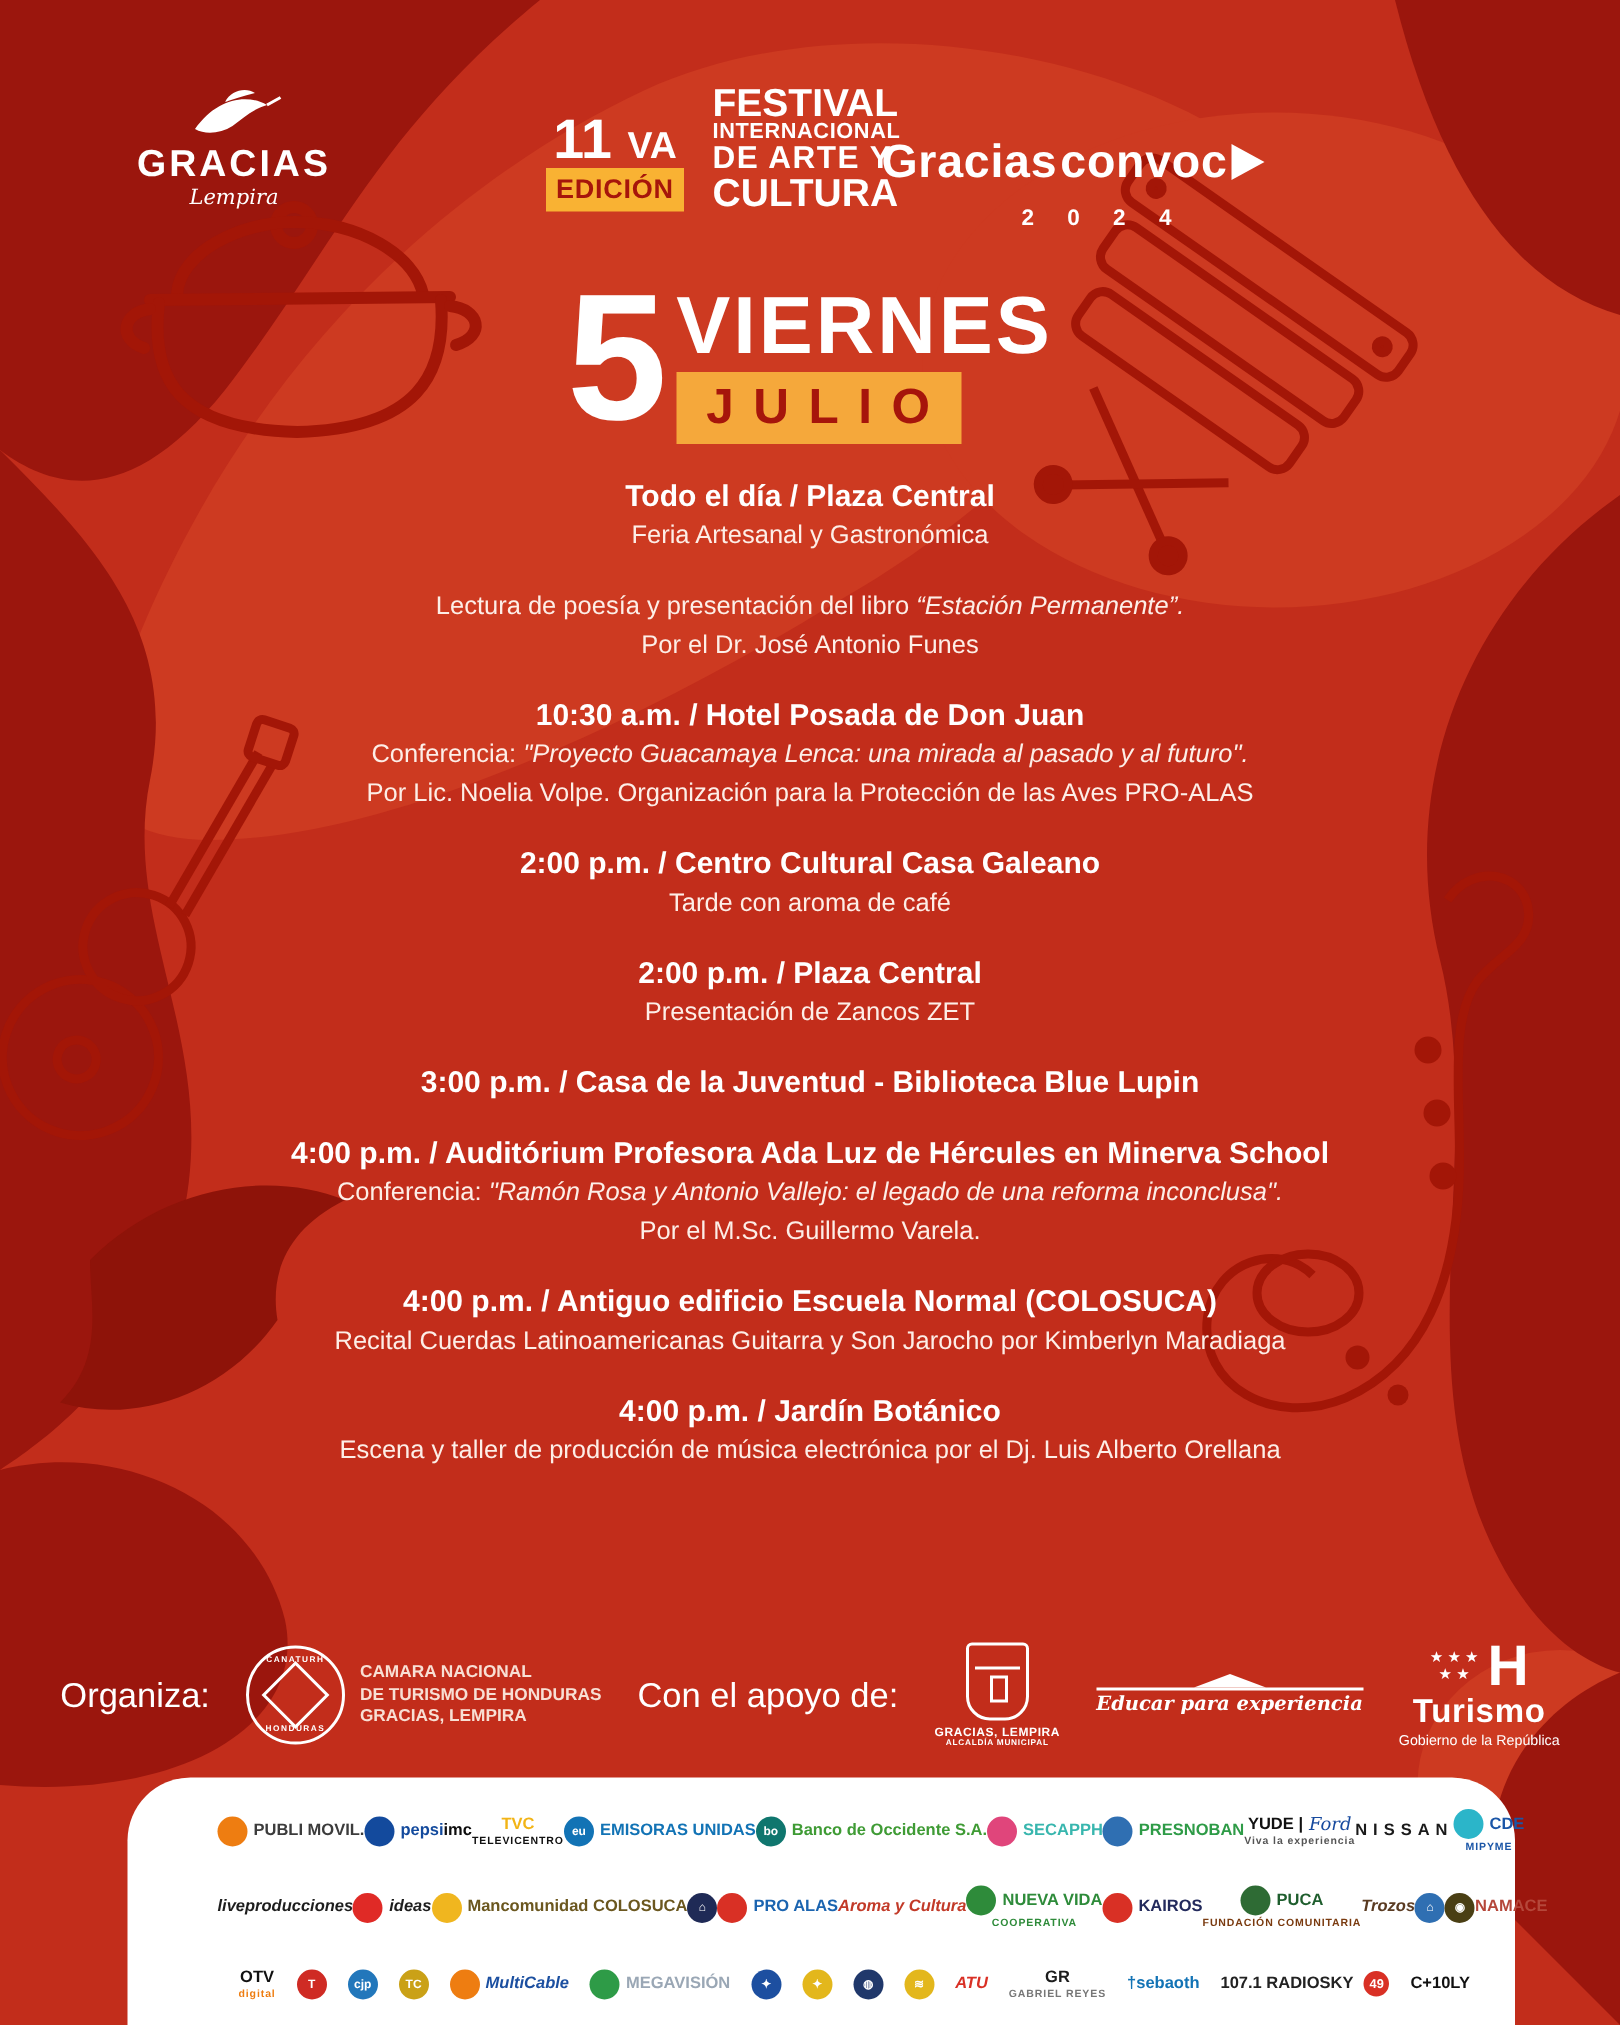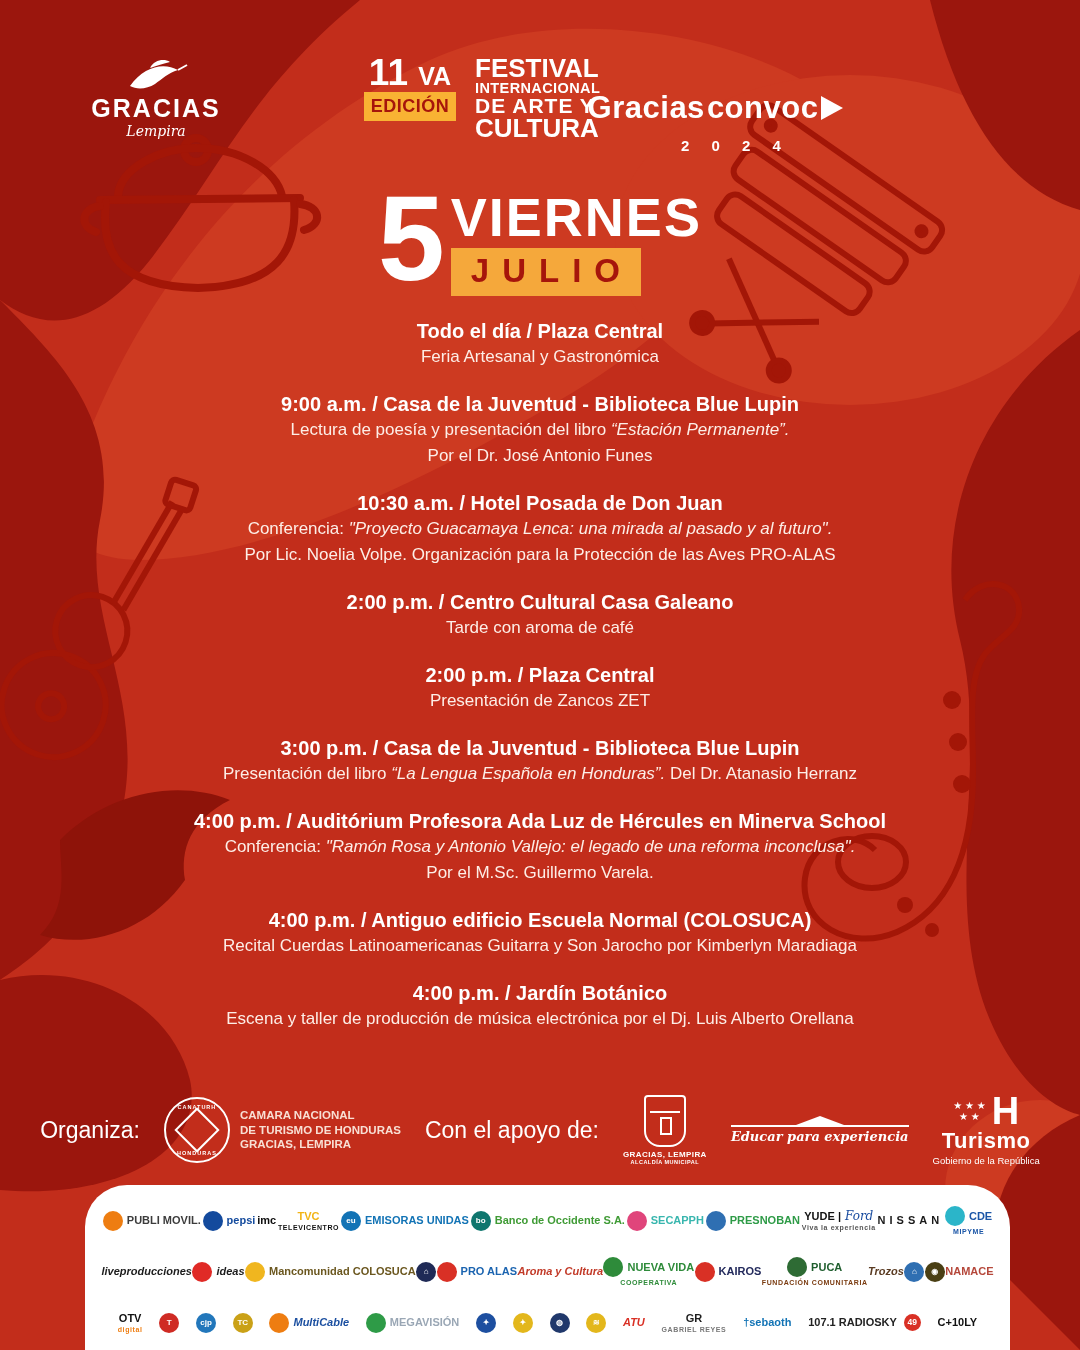--- a/index.html
+++ b/index.html
@@ -6,21 +6,21 @@
   body{width:1080px;height:1350px;}
   .poster{position:relative;width:1080px;height:1350px;overflow:hidden;
           background:#c22d1b;font-family:"Liberation Sans",sans-serif;color:#fff;}
   .bg{position:absolute;inset:0;z-index:0;}
 
   
   .top{position:absolute;top:0;left:0;right:0;height:170px;z-index:2;}
   .logo-gracias{position:absolute;left:86px;top:58px;width:140px;text-align:center;}
   .g-title{font-size:25px;font-weight:900;letter-spacing:2px;line-height:1;}
   .g-sub{font-family:"DejaVu Serif",serif;font-style:italic;font-size:14px;margin-top:2px;}
-  .edition{position:absolute;left:360px;top:56px;width:100px;text-align:center;}
+  .edition{position:absolute;left:360px;top:76px;width:100px;text-align:center;}
   .ed-num{font-size:37px;font-weight:900;line-height:.9;}
   .ed-va{font-size:25px;}
   .ed-label{display:inline-block;margin-top:3px;background:#f9b233;color:#a6150b;
             font-size:18px;font-weight:900;padding:4px 7px;letter-spacing:.5px;}
   .fest-title{position:absolute;left:475px;top:56px;line-height:.98;}
   .ft1,.ft4{font-size:26px;font-weight:900;}
   .ft2{font-size:14.5px;font-weight:800;letter-spacing:.4px;}
   .ft3{font-size:21px;font-weight:900;letter-spacing:1px;}
   .convoca{position:absolute;left:608px;top:80px;width:215px;text-align:center;}
   .conv-row{display:flex;align-items:center;justify-content:center;}
@@ -75,21 +75,21 @@
   .turismo{text-align:center;}
   .tur-row{display:flex;align-items:center;justify-content:center;gap:6px;}
   .stars{display:flex;flex-direction:column;font-size:10px;line-height:1.15;}
   .tur-h{font-size:38px;font-weight:900;line-height:.9;}
   .tur-name{font-size:22px;font-weight:800;letter-spacing:.5px;}
   .tur-tag{font-size:9.5px;margin-top:1px;}
 
   
   .panel{position:absolute;left:85px;right:70px;top:1185px;height:180px;background:#fff;
          border-radius:42px 42px 0 0;padding:10px 16px 0;box-sizing:border-box;z-index:3;}
-  .sp-row{display:flex;align-items:center;justify-content:space-evenly;height:51px;}
+  .sp-row{display:flex;align-items:center;justify-content:space-evenly;height:51px;margin-left:44px;}
   .chip{display:flex;flex-direction:column;align-items:center;line-height:1;}
   .chip-main{display:flex;align-items:center;gap:4px;}
   .dot{width:20px;height:20px;border-radius:50%;color:#fff;display:flex;align-items:center;
        justify-content:center;font-size:8px;font-weight:800;flex:none;}
   .chip-label{font-size:11px;font-weight:800;white-space:nowrap;}
   .chip-label2{font-size:12px;font-weight:400;font-style:italic;white-space:nowrap;
                font-family:"DejaVu Serif",serif;}
   .chip-sub{font-size:7px;font-weight:700;letter-spacing:.6px;margin-top:2px;white-space:nowrap;}
   .badge{width:17px;height:17px;border-radius:50%;color:#fff;font-size:8.5px;font-weight:800;
          display:flex;align-items:center;justify-content:center;margin-left:3px;}
@@ -200,40 +200,38 @@
       <div><span class="d-month">JULIO</span></div>
     </div>
   </section>
 
   <section class="events" id="events">
       <div class="event">
         <div class="event-title">Todo el día / Plaza Central</div>
         <div class="event-line"><span>Feria Artesanal y Gastronómica</span></div>
       </div>
       <div class="event">
-        <div class="event-title">9:00 a.m. / Casa de la Juventud - Biblioteca Blue Lupin</div>
         <div class="event-line"><span>Lectura de poesía y presentación del libro </span><span class="it">“Estación Permanente”.</span></div>
         <div class="event-line"><span>Por el Dr. José Antonio Funes</span></div>
       </div>
       <div class="event">
         <div class="event-title">10:30 a.m. / Hotel Posada de Don Juan</div>
         <div class="event-line"><span>Conferencia: </span><span class="it">"Proyecto Guacamaya Lenca: una mirada al pasado y al futuro".</span></div>
         <div class="event-line"><span>Por Lic. Noelia Volpe. Organización para la Protección de las Aves PRO-ALAS</span></div>
       </div>
       <div class="event">
         <div class="event-title">2:00 p.m. / Centro Cultural Casa Galeano</div>
         <div class="event-line"><span>Tarde con aroma de café</span></div>
       </div>
       <div class="event">
         <div class="event-title">2:00 p.m. / Plaza Central</div>
         <div class="event-line"><span>Presentación de Zancos ZET</span></div>
       </div>
       <div class="event">
         <div class="event-title">3:00 p.m. / Casa de la Juventud - Biblioteca Blue Lupin</div>
-        <div class="event-line"><span>Presentación del libro </span><span class="it">“La Lengua Española en Honduras”.</span><span>  Del Dr. Atanasio Herranz</span></div>
       </div>
       <div class="event">
         <div class="event-title">4:00 p.m. / Auditórium Profesora Ada Luz de Hércules en Minerva School</div>
         <div class="event-line"><span>Conferencia: </span><span class="it">"Ramón Rosa y Antonio Vallejo: el legado de una reforma inconclusa".</span></div>
         <div class="event-line"><span>Por el M.Sc. Guillermo Varela.</span></div>
       </div>
       <div class="event">
         <div class="event-title">4:00 p.m. / Antiguo edificio Escuela Normal (COLOSUCA)</div>
         <div class="event-line"><span>Recital Cuerdas Latinoamericanas Guitarra y Son Jarocho por Kimberlyn Maradiaga</span></div>
       </div>

